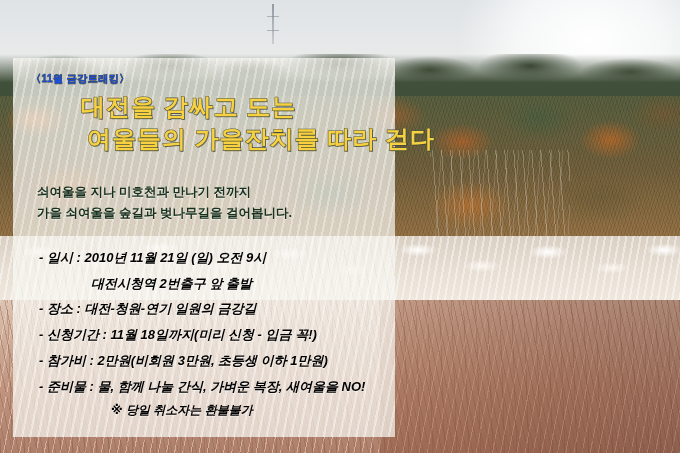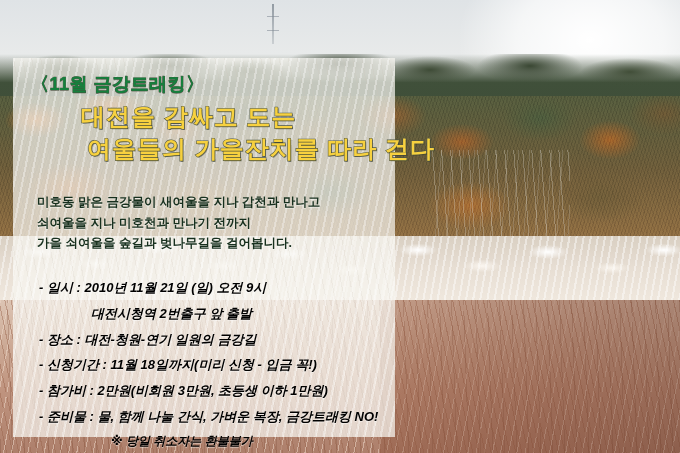--- a/index.html
+++ b/index.html
@@ -138,22 +138,22 @@
   .panel-texture{
     position:absolute;inset:0;pointer-events:none;
     background-image:
       repeating-linear-gradient(101deg,rgba(255,255,255,.35) 0 2px,rgba(255,255,255,0) 2px 8px),
       repeating-linear-gradient(79deg,rgba(205,196,184,.18) 0 1px,rgba(205,196,184,0) 1px 9px);
   }
   .panel-inner{position:relative;z-index:2;}
 
   
   .kicker{
-    font-size:18px;font-weight:700;letter-spacing:.5px;
-    color:#15803d;
+    font-size:10px;font-weight:700;letter-spacing:.5px;
+    color:#1d4ed8;
     -webkit-text-stroke:0.7px #4b5240;
     paint-order:stroke fill;
     text-shadow:0 1px 0 rgba(70,76,60,.45);
     margin:0 0 6px 2px;
   }
   .title-line{
     font-size:24px;font-weight:700;letter-spacing:1px;line-height:1.26;
     color:#f7d13f;
     -webkit-text-stroke:1.1px #4f5744;
     paint-order:stroke fill;
@@ -214,31 +214,30 @@
   <div class="panel">
     <div class="panel-texture"></div>
     <div class="panel-inner">
 
       <div class="kicker">〈11월 금강트래킹〉</div>
 
       <h1 class="title-line">대전을 감싸고 도는</h1>
       <h1 class="title-line second">여울들의 가을잔치를 따라 걷다</h1>
 
       <div class="intro">
-        <div>미호동 맑은 금강물이 새여울을 지나 갑천과 만나고</div>
         <div>쇠여울을 지나 미호천과 만나기 전까지</div>
         <div>가을 쇠여울을 숲길과 벚나무길을 걸어봅니다.</div>
       </div>
 
       <ul class="details">
         <li>- 일시 : 2010년 11월 21일 (일) 오전 9시</li>
         <li class="indent">대전시청역 2번출구 앞 출발</li>
         <li>- 장소 : 대전-청원-연기 일원의 금강길</li>
         <li>- 신청기간 : 11월 18일까지(미리 신청 - 입금 꼭!)</li>
         <li>- 참가비 : 2만원(비회원 3만원, 초등생 이하 1만원)</li>
-        <li>- 준비물 : 물, 함께 나눌 간식, 가벼운 복장, 금강트래킹 NO!</li>
+        <li>- 준비물 : 물, 함께 나눌 간식, 가벼운 복장, 새여울을 NO!</li>
         <li class="note">※ 당일 취소자는 환불불가</li>
       </ul>
 
     </div>
   </div>
 
 </div>
 
 </body></html>

